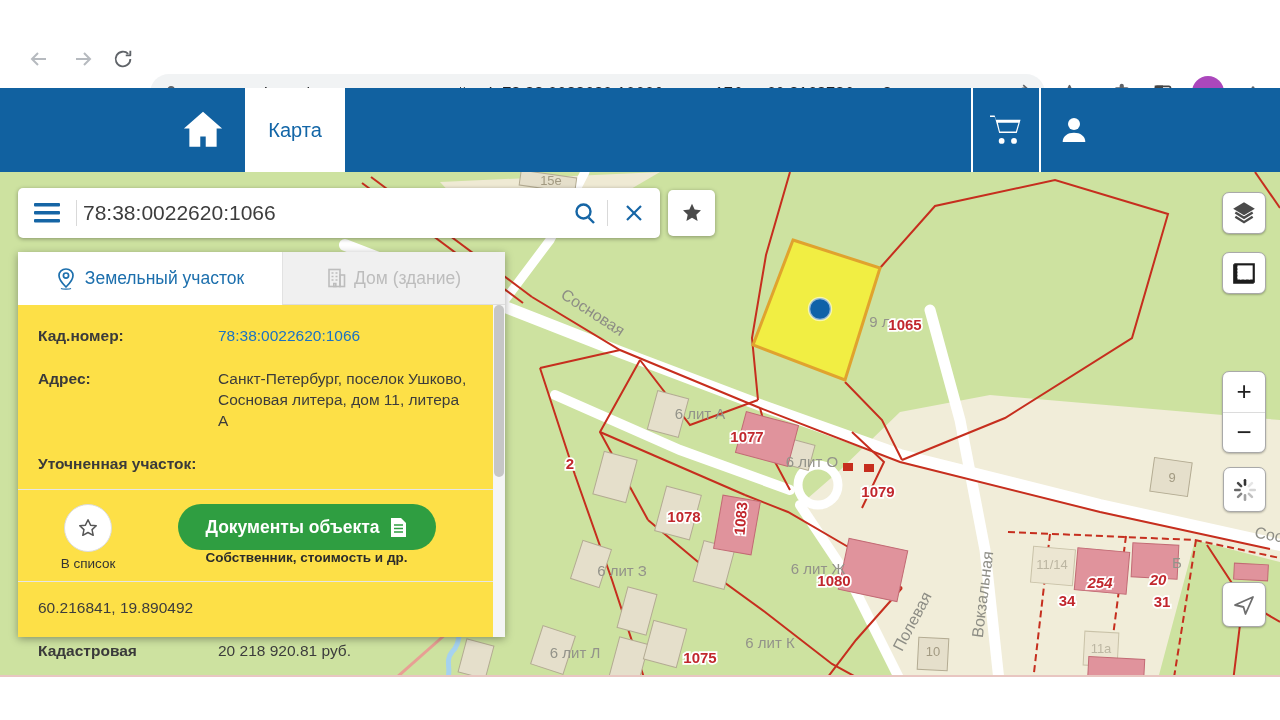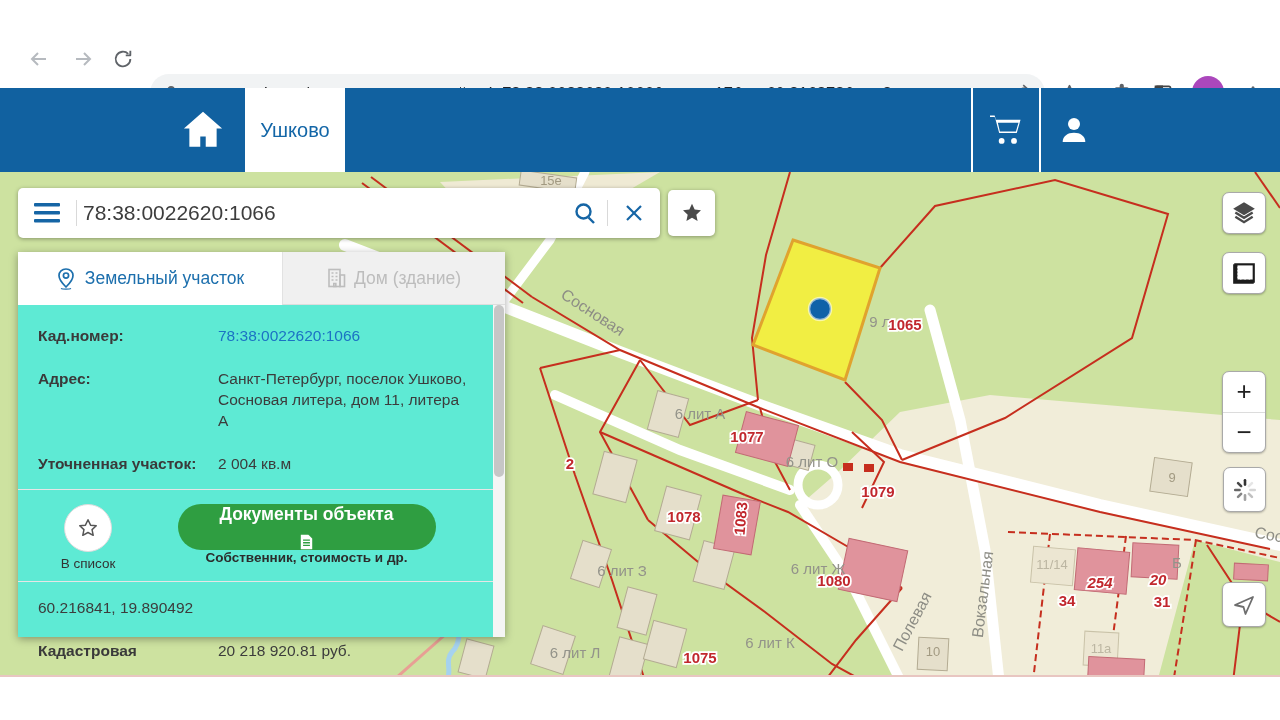--- a/index.html
+++ b/index.html
@@ -50,21 +50,21 @@
   #searchbar { top:188px; left:18px; width:642px; height:50px; background:#fff; border-radius:5px;
     box-shadow:0 1px 4px rgba(0,0,0,.35); display:flex; align-items:center; }
   #search-input { border:0; outline:0; flex:1; font-size:21px; color:#3d3d3d;
     font-family:"Liberation Sans", sans-serif; padding:0 6px; min-width:0; background:transparent; }
   .vline { width:1px; height:26px; background:#d9d9d9; }
   #fav-box { top:190px; left:668px; width:47px; height:46px; background:#fff; border-radius:5px;
     box-shadow:0 1px 4px rgba(0,0,0,.35); display:flex; align-items:center; justify-content:center;
     color:#4a4a4a; font-size:21px; }
 
   
-  #panel { top:252px; left:18px; width:487px; height:385px; background:#5eead4;
+  #panel { top:252px; left:18px; width:487px; height:385px; background:#fde047;
     box-shadow:0 2px 8px rgba(0,0,0,.35); }
   #tab-land { top:0; left:0; width:264px; height:53px; background:#fff; color:#1c6fad; font-size:17.5px;
     display:flex; align-items:center; justify-content:center; gap:9px; }
   #tab-house { top:0; left:264px; width:223px; height:53px; background:#f0f0f0; color:#bdbdbd; font-size:17.5px;
     border-bottom:1px solid #ddd; border-left:1px solid #e2e2e2; display:flex; align-items:center; justify-content:center; gap:8px; }
   #scroll-track { top:53px; right:0; width:12px; height:332px; background:#f5f5f5; }
   #scroll-thumb { top:0; left:1px; width:10px; height:172px; background:#c6c6c6; border-radius:5px; }
   .prow { display:flex; padding:11px 22px 11px 20px; }
   .prow .plabel { width:180px; font-weight:bold; color:#3a3a3a; font-size:15.5px; line-height:21px; flex:none; }
   .prow .pvalue { width:264px; color:#3c3c3c; font-size:15.5px; line-height:21px; }
@@ -72,21 +72,21 @@
   .pdivider { height:1px; background:#e6e6e6; margin:4px 0; }
   #panel-body { top:53px; left:0; width:475px; }
   #actions { display:flex; padding:10px 14px 6px 24px; }
   .act-col { width:92px; display:flex; flex-direction:column; align-items:center; }
   .act-circle { width:48px; height:48px; border:1px solid #dcdcdc; border-radius:50%;
     display:flex; align-items:center; justify-content:center; color:#555; font-size:22px; background:#fff; }
   .act-label { margin-top:4px; font-size:13.5px; color:#333; }
   #docs-col { flex:1; display:flex; flex-direction:column; align-items:center; }
   #docs-btn { width:258px; height:46px; background:#2f9e41; border:0; border-radius:23px; color:#fff;
     font-size:17.5px; font-weight:bold; display:flex; align-items:center; justify-content:center; gap:9px;
-    font-family:"Liberation Sans", sans-serif;flex-direction:column; }
+    font-family:"Liberation Sans", sans-serif; }
   #docs-sub { font-size:13.5px; font-weight:bold; color:#2b2b2b; }
 </style>
 </head>
 <body>
 
 <div id="stage">
 
   <div class="abs" id="toolbar">
     <div class="abs nav-ic" style="left:24px">
       <svg width="24" height="24" viewBox="0 0 24 24" fill="none" stroke="#b6babf" stroke-width="2">
@@ -141,21 +141,21 @@
         </svg>
     </div>
   </div>
 
   <div class="abs" id="site-header">
     <div class="abs" id="home-btn">
       <svg width="44" height="40" viewBox="0 0 24 22" fill="#fff">
           <path d="M12 1 1.5 10.2h3v10h6v-5.6h3v5.6h6v-10h3z"></path>
         </svg>
     </div>
-    <div class="abs" id="map-tab">Ушково</div>
+    <div class="abs" id="map-tab">Карта</div>
     <div class="abs hdr-sep" style="left:971px"></div>
     <div class="abs hdr-ic" style="left:973px">
       <svg width="36" height="32" viewBox="0 0 24 22" fill="#fff">
           <path d="M1 1h3.2l.8 3h17l-2.6 9H7.3L5 4.5 4.2 2H1zM7.8 12h11l1.8-6H6.4z"></path>
           <circle cx="9" cy="18.5" r="2"></circle>
           <circle cx="17.5" cy="18.5" r="2"></circle>
         </svg>
     </div>
     <div class="abs hdr-sep" style="left:1039px"></div>
     <div class="abs hdr-ic" style="left:1041px">
@@ -378,21 +378,20 @@
       <div class="prow" style="padding-top:20px">
         <div class="plabel">Кад.номер:</div>
         <div class="pvalue link">78:38:0022620:1066</div>
       </div>
       <div class="prow">
         <div class="plabel">Адрес:</div>
         <div class="pvalue">Санкт-Петербург, поселок Ушково, Сосновая литера, дом 11, литера А</div>
       </div>
       <div class="prow">
         <div class="plabel">Уточненная участок:</div>
-        <div class="pvalue">2 004 кв.м</div>
       </div>
       <div class="pdivider"></div>
 
       <div id="actions">
         <div class="act-col">
           <div class="act-circle">
             <svg width="22" height="22" viewBox="0 0 24 24" fill="none" stroke="#555" stroke-width="1.6" stroke-linejoin="round">
                 <path d="M12 3l2.8 5.9 6.2.7-4.6 4.2 1.3 6.2L12 16.9 6.3 20l1.3-6.2L3 9.6l6.2-.7z"></path>
               </svg>
           </div>

